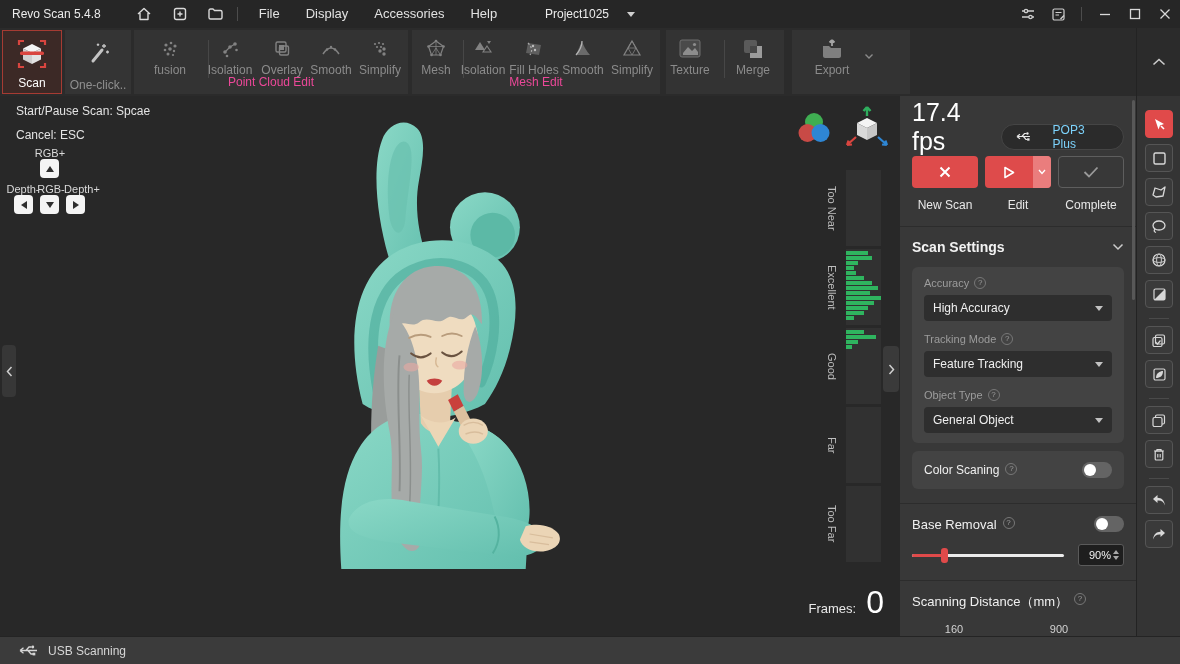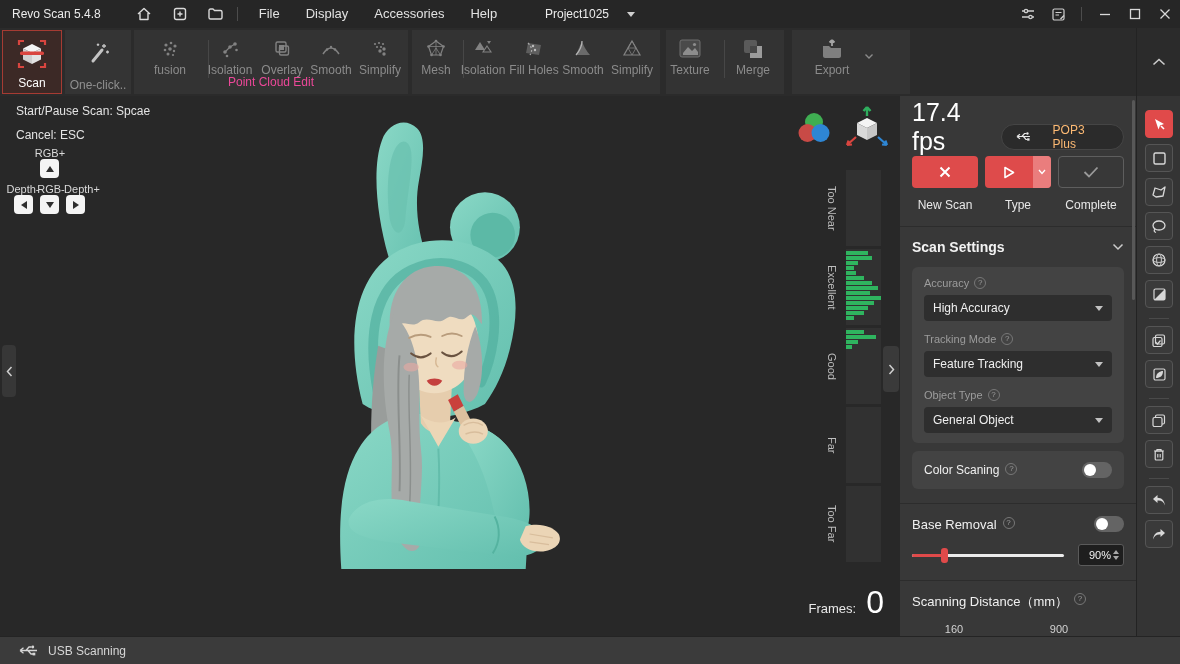--- a/index.html
+++ b/index.html
@@ -61,21 +61,21 @@
 
   .edge-btn { position:absolute; background:#373737; border-radius:4px; display:flex; align-items:center;
     justify-content:center; color:#cfcfcf; font-size:13px; }
 
   
   #panel { position:absolute; left:900px; top:96px; width:236px; height:540px; background:#383838; padding:0 12px; }
   #panel .divider { height:1px; background:#2c2c2c; margin:0 -12px; }
   #fps-row { display:flex; align-items:center; justify-content:space-between; padding-top:16px; height:46px; }
   #fps-value { font-size:25px; color:#ffffff; }
   #device-pill { display:flex; align-items:center; gap:22px; background:#2b2b2b; border:1px solid #454545;
-    border-radius:14px; height:26px; padding:0 12px; font-size:12px; color:#fdba74;margin-top:19px; }
+    border-radius:14px; height:26px; padding:0 12px; font-size:12px; color:#7dd3fc;margin-top:19px; }
   #actions { display:flex; justify-content:space-between; margin-top:14px; }
   .action { width:66px; display:flex; flex-direction:column; align-items:center; }
   .action .albl { font-size:12px; color:#e8e8e8; margin-top:10px; }
   .abtn { width:66px; height:32px; border-radius:4px; display:flex; align-items:center; justify-content:center; }
   #btn-newscan { background:#de4b4b; }
   #btn-start { background:#de4b4b; padding:0; overflow:hidden; }
   #btn-start .main { flex:1; display:flex; align-items:center; justify-content:center; height:100%; }
   #btn-start .more { width:18px; height:100%; background:#ea7d7d; display:flex; align-items:center; justify-content:center; }
   #btn-complete { background:transparent; border:1px solid #5e5e5e; }
   #settings-header { display:flex; align-items:center; justify-content:space-between; height:40px; }
@@ -308,20 +308,21 @@
           </svg>
         <span class="lbl">Smooth</span>
       </div>
       <div class="titem" style="left:192px">
         <svg width="26" height="26" viewBox="0 0 26 26">
             <polygon points="13,5 21,19 5,19" fill="none" stroke="#828282" stroke-width="1.2"></polygon>
             <path d="M9 12 H17 M13 5 L9 12 M13 5 L17 12 M9 12 L13 19 M17 12 L13 19" stroke="#828282" stroke-width="0.8" fill="none"></path>
           </svg>
         <span class="lbl">Simplify</span>
       </div>
+      <div class="tool-caption">Mesh Edit</div>
     </div>
 
     <div class="tgroup" style="left:666px; width:118px;">
       <div class="titem" style="left:-4px">
         <svg width="28" height="26" viewBox="0 0 28 26">
             <rect x="4" y="4" width="20" height="17" rx="2" fill="#4a4a4a" stroke="#6f6f6f"></rect>
             <path d="M7 17 L12 11 L16 15 L19 12 L22 16 V19 H7 Z" fill="#8d8d8d"></path>
             <circle cx="18.5" cy="8.5" r="1.6" fill="#8d8d8d"></circle>
           </svg>
         <span class="lbl">Texture</span>
@@ -524,21 +525,21 @@
               <svg width="12" height="13" viewBox="0 0 12 13">
                 <path d="M2 1.5 L10.5 6.5 L2 11.5 Z" fill="none" stroke="#ffffff" stroke-width="1.6" stroke-linejoin="round"></path>
               </svg>
             </div>
           <div class="more">
               <svg width="8" height="6" viewBox="0 0 8 6">
                 <path d="M1 1 L4 4.5 L7 1" fill="none" stroke="#ffffff" stroke-width="1.3"></path>
               </svg>
             </div>
         </div>
-        <span class="albl">Type</span>
+        <span class="albl">Edit</span>
       </div>
       <div class="action">
         <div class="abtn" id="btn-complete">
           <svg width="16" height="12" viewBox="0 0 16 12">
               <path d="M1.5 6 L6 10.5 L14.5 1.5" fill="none" stroke="#9a9a9a" stroke-width="1.8"></path>
             </svg>
         </div>
         <span class="albl">Complete</span>
       </div>
     </div>

